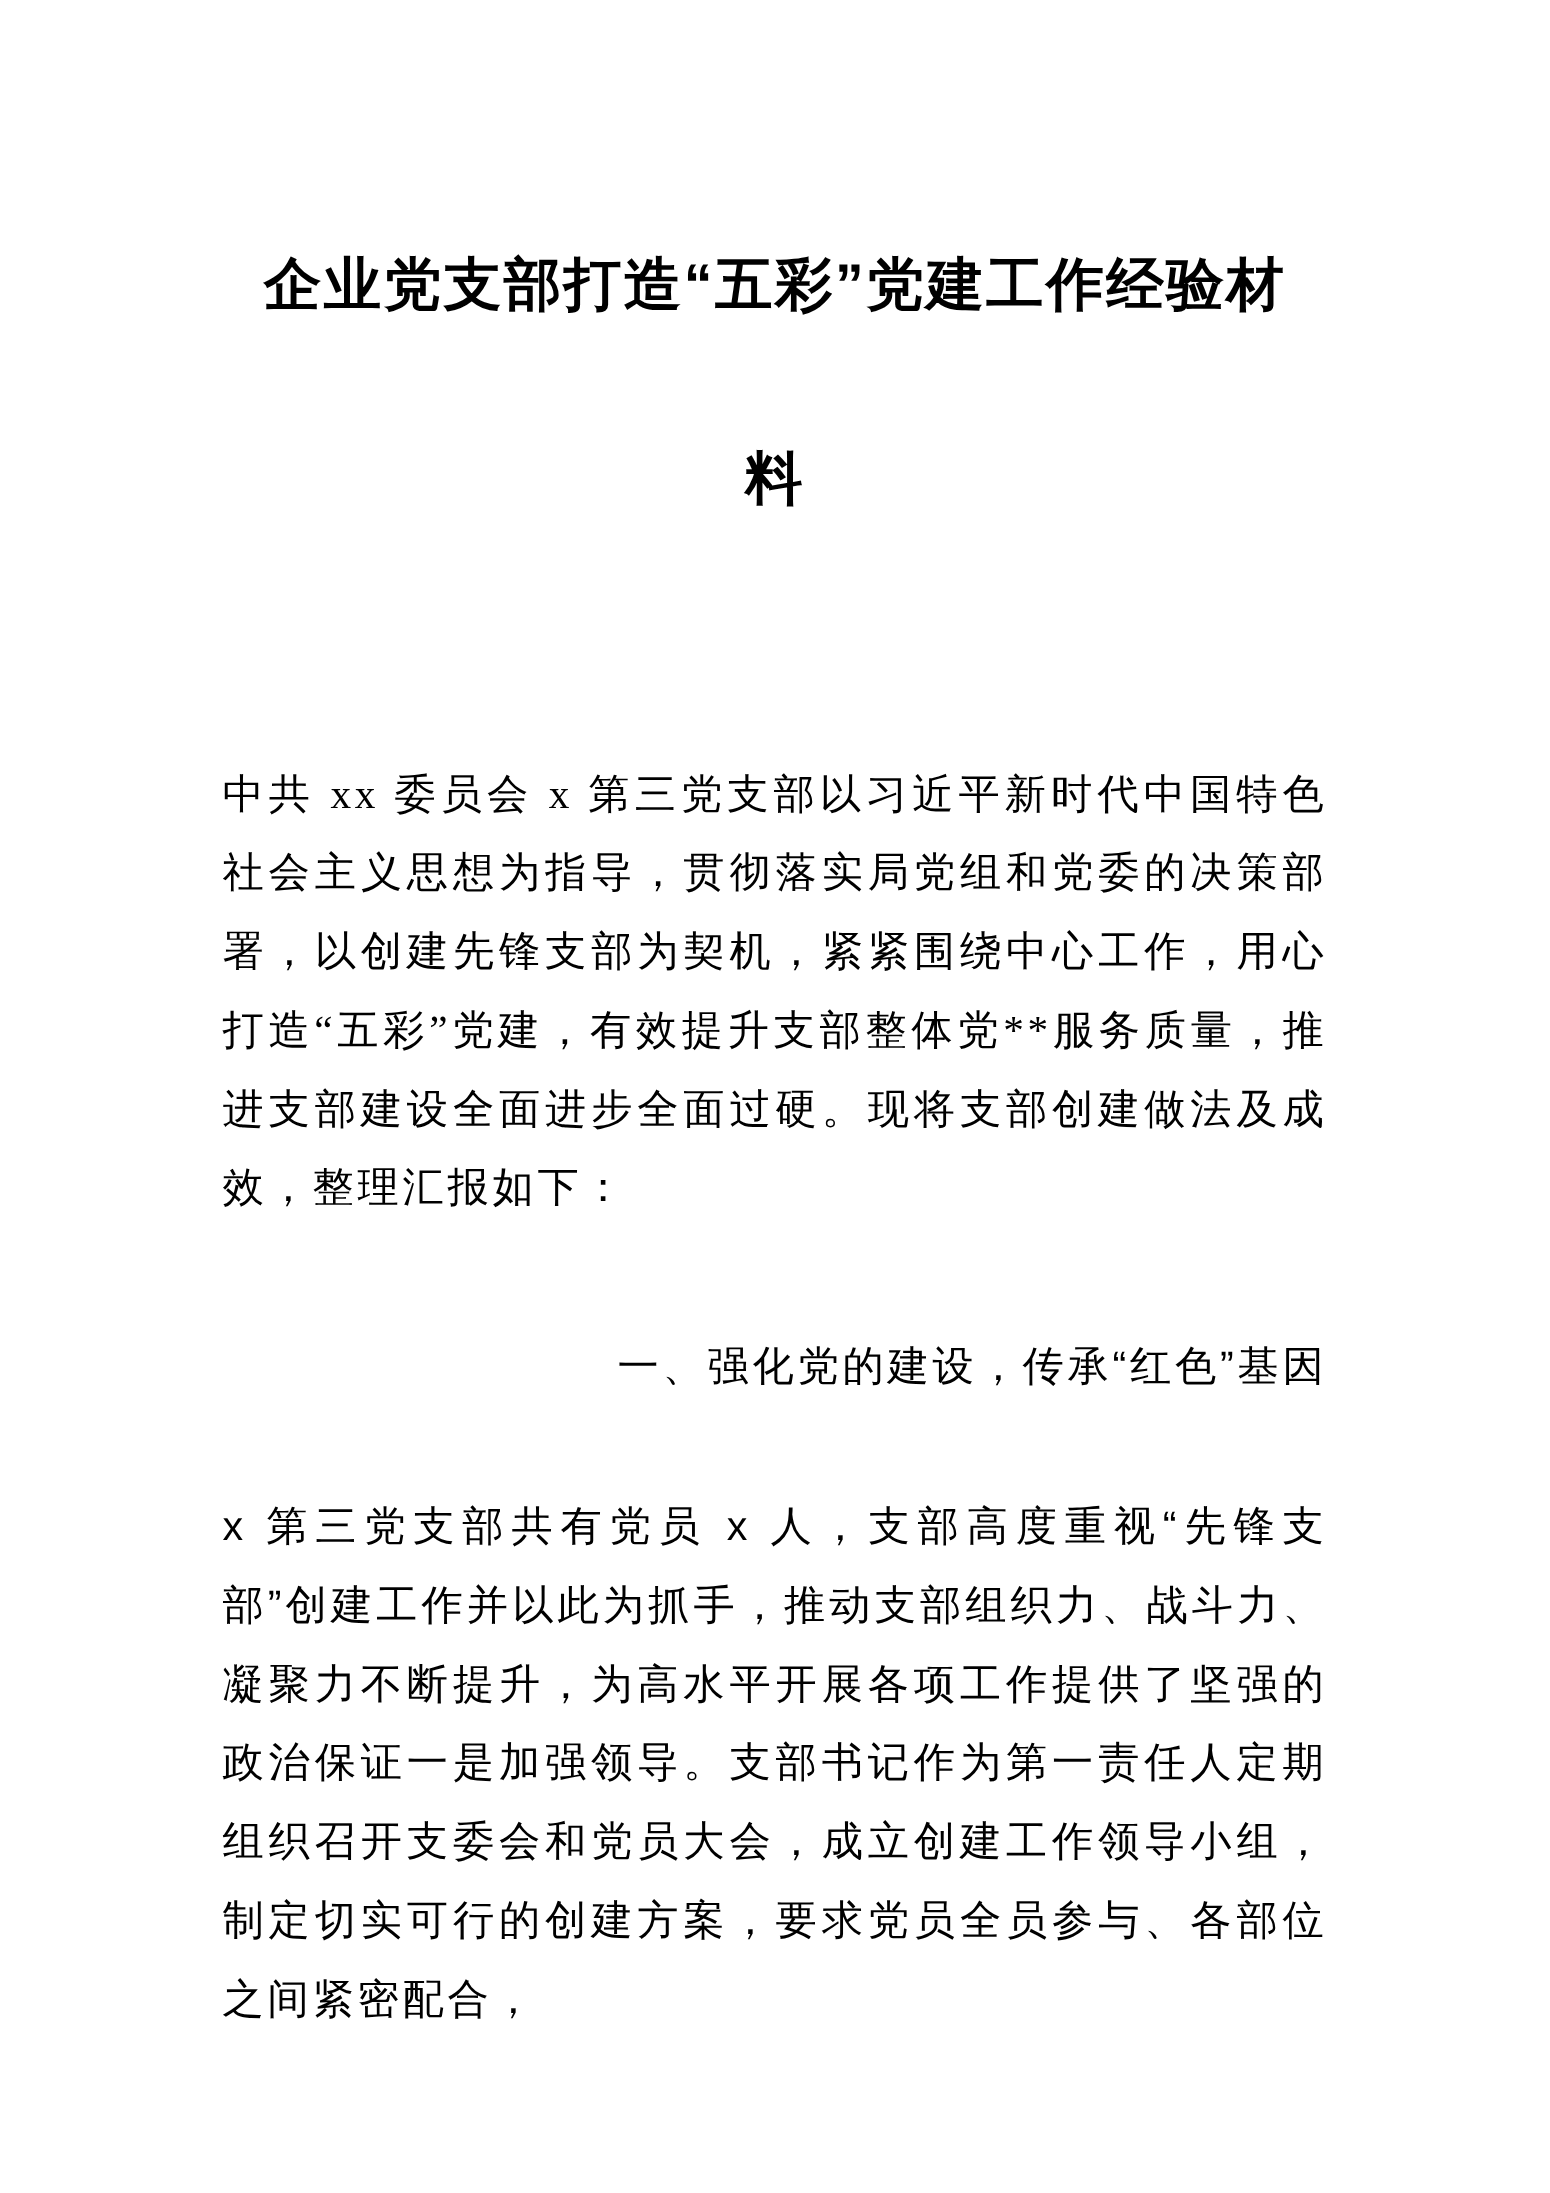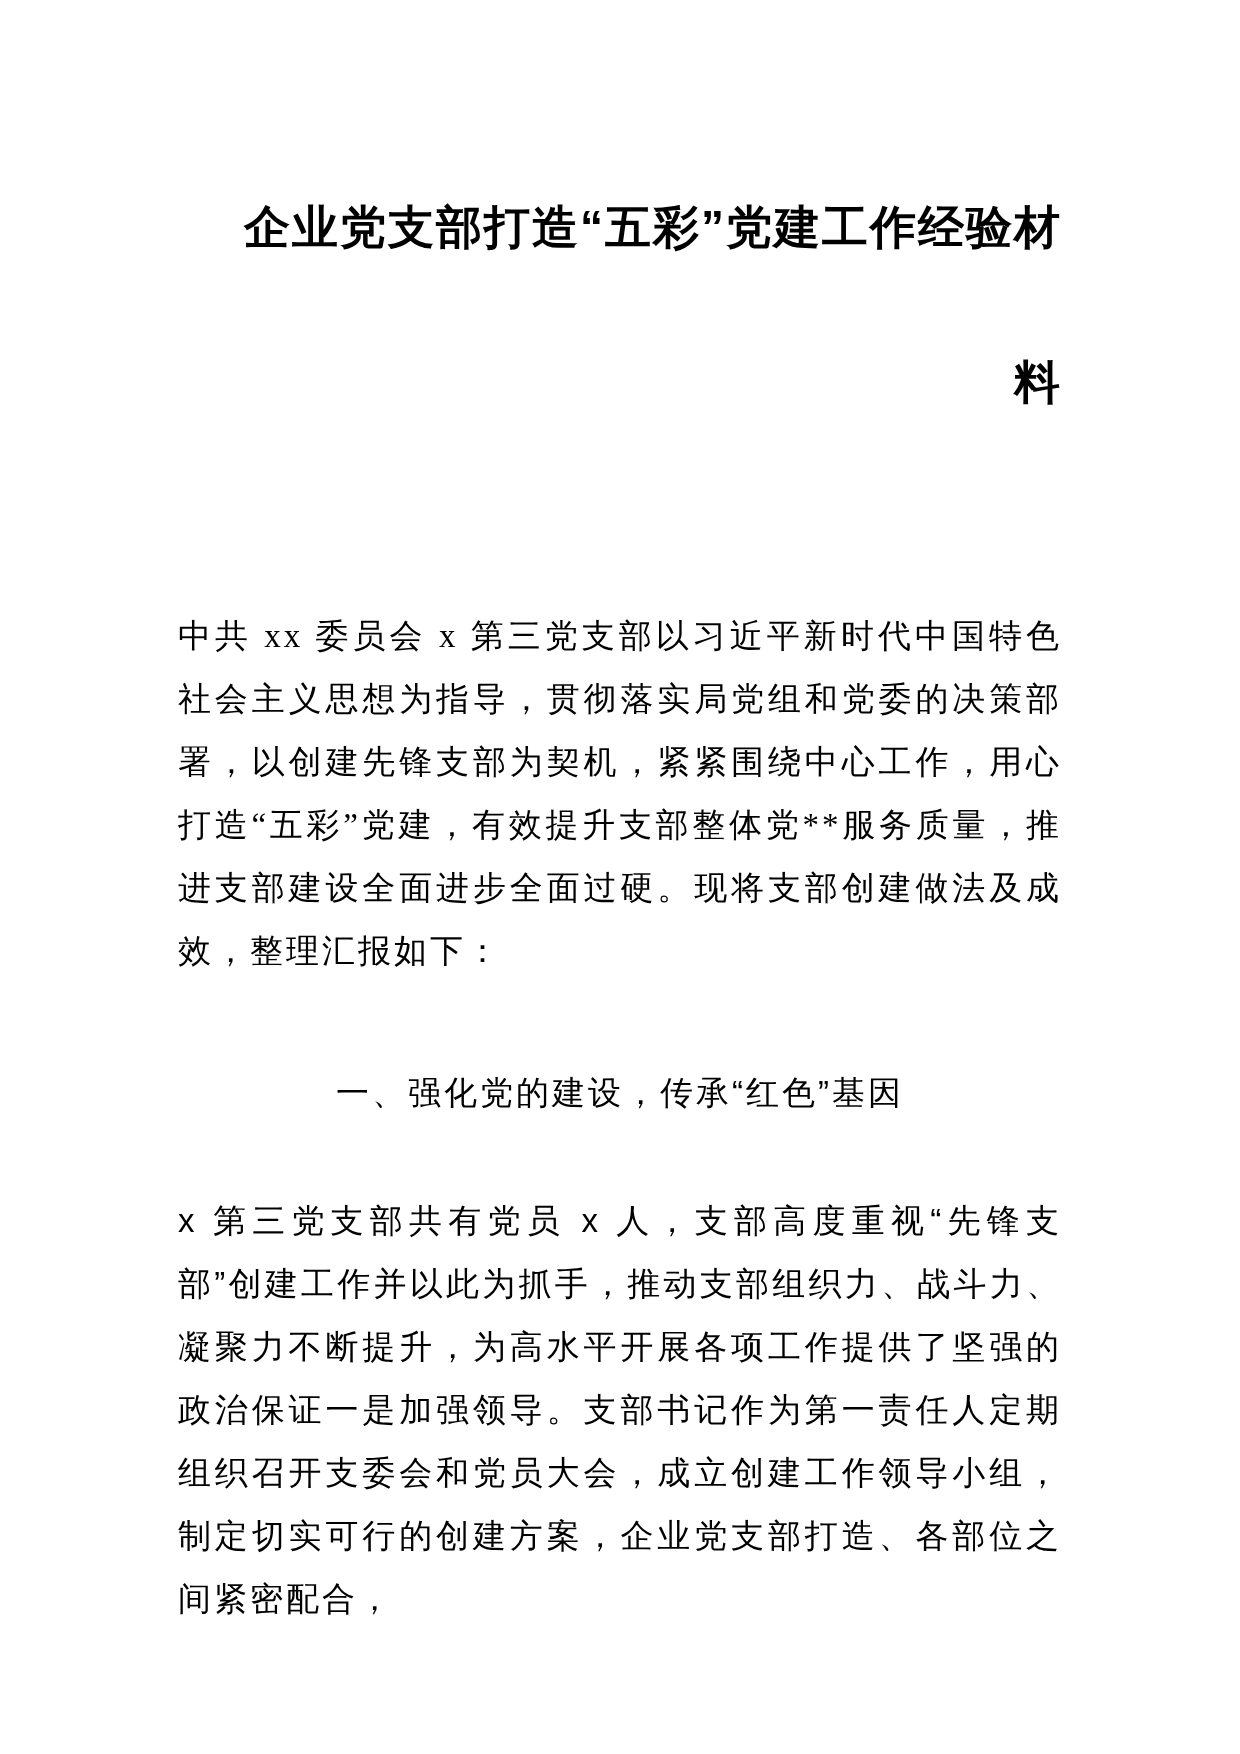--- a/index.html
+++ b/index.html
@@ -21,54 +21,53 @@
   .doc-title {
     margin: 0;
     font-size: 46px;
     font-weight: 900;
     line-height: 155px;
     text-align: center;
     letter-spacing: 2px;
   }
   .doc-title .title-line {
     display: block;
-    text-align: right;
   }
   .para {
     margin: 0;
     font-size: 33px;
     line-height: 63px;
     font-weight: 400;
     text-align: justify;
     letter-spacing: 3px;
     word-break: break-all;
   }
   .para-intro {
     margin-top: 145px;
     font-family: Liberation Serif, serif;
   }
   .section-heading {
     margin: 78px 0 0 0;
     font-size: 33px;
     line-height: 63px;
     font-weight: 400;
     letter-spacing: 3px;
-    text-align: center;
+    text-align: right;
   }
   .para-section {
     margin-top: 65px;
   }
 </style>
 </head>
 <body>
 
 <div class="page">
   <h1 class="doc-title">
     <span class="title-line">企业党支部打造“五彩”党建工作经验材</span>
     <span class="title-line">料</span>
   </h1>
 
   <p class="para para-intro">中共 xx 委员会 x 第三党支部以习近平新时代中国特色社会主义思想为指导，贯彻落实局党组和党委的决策部署，以创建先锋支部为契机，紧紧围绕中心工作，用心打造“五彩”党建，有效提升支部整体党**服务质量，推进支部建设全面进步全面过硬。现将支部创建做法及成效，整理汇报如下：</p>
 
   <h2 class="section-heading">一、强化党的建设，传承“红色”基因</h2>
 
-  <p class="para para-section">x 第三党支部共有党员 x 人，支部高度重视“先锋支部”创建工作并以此为抓手，推动支部组织力、战斗力、凝聚力不断提升，为高水平开展各项工作提供了坚强的政治保证一是加强领导。支部书记作为第一责任人定期组织召开支委会和党员大会，成立创建工作领导小组，制定切实可行的创建方案，企业党支部打造、各部位之间紧密配合，</p>
+  <p class="para para-section">x 第三党支部共有党员 x 人，支部高度重视“先锋支部”创建工作并以此为抓手，推动支部组织力、战斗力、凝聚力不断提升，为高水平开展各项工作提供了坚强的政治保证一是加强领导。支部书记作为第一责任人定期组织召开支委会和党员大会，成立创建工作领导小组，制定切实可行的创建方案，要求党员全员参与、各部位之间紧密配合，</p>
 </div>
 
 </body></html>

